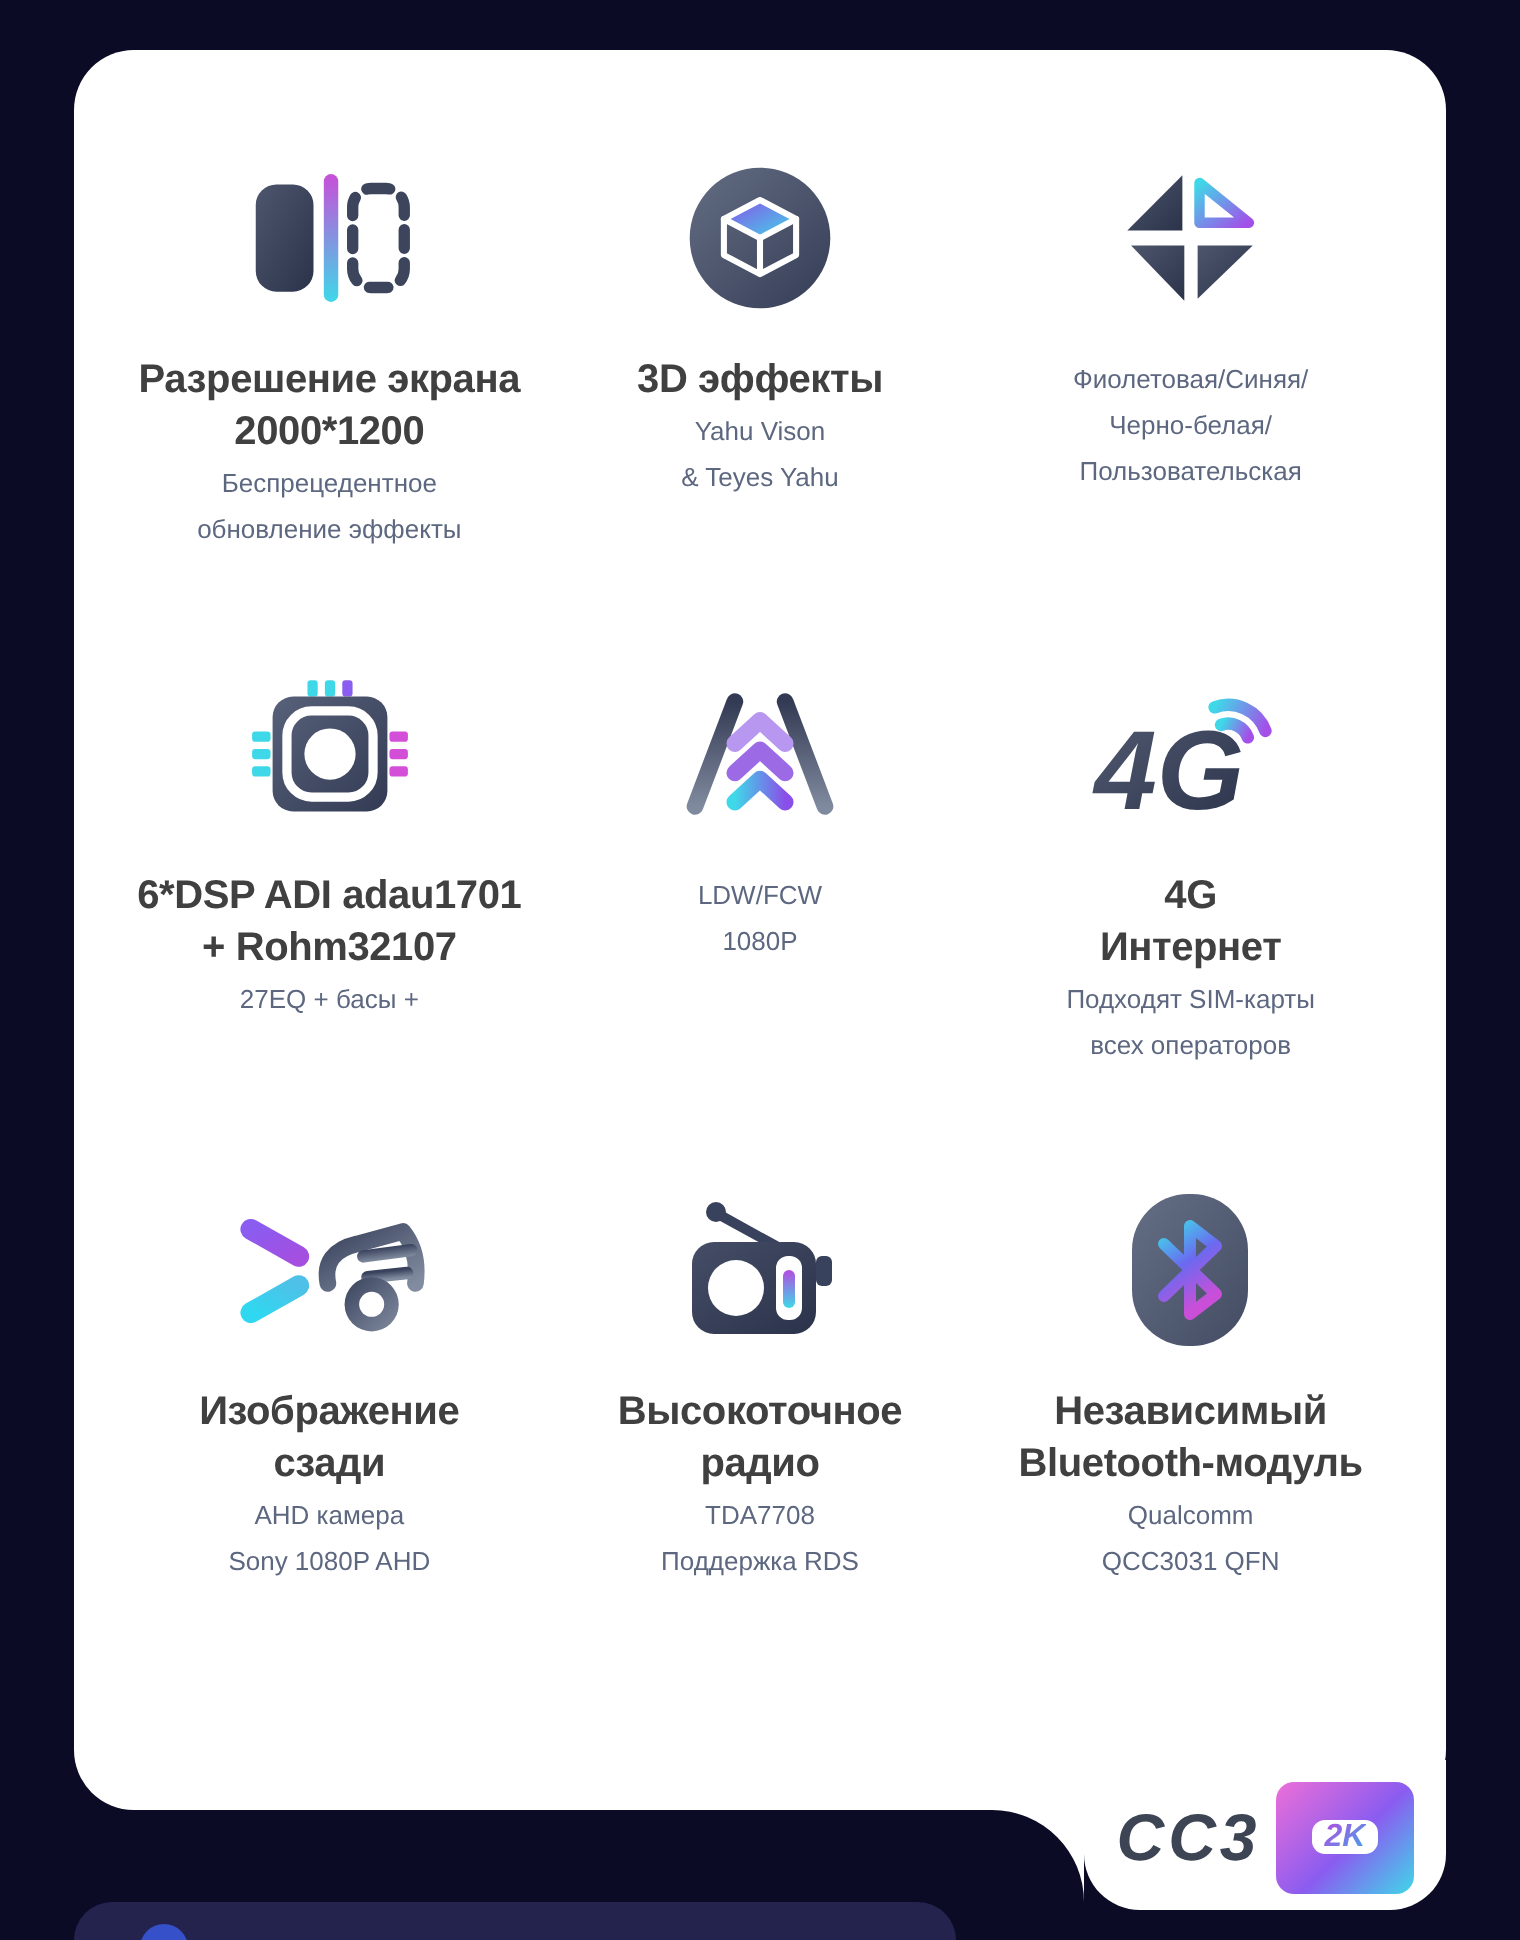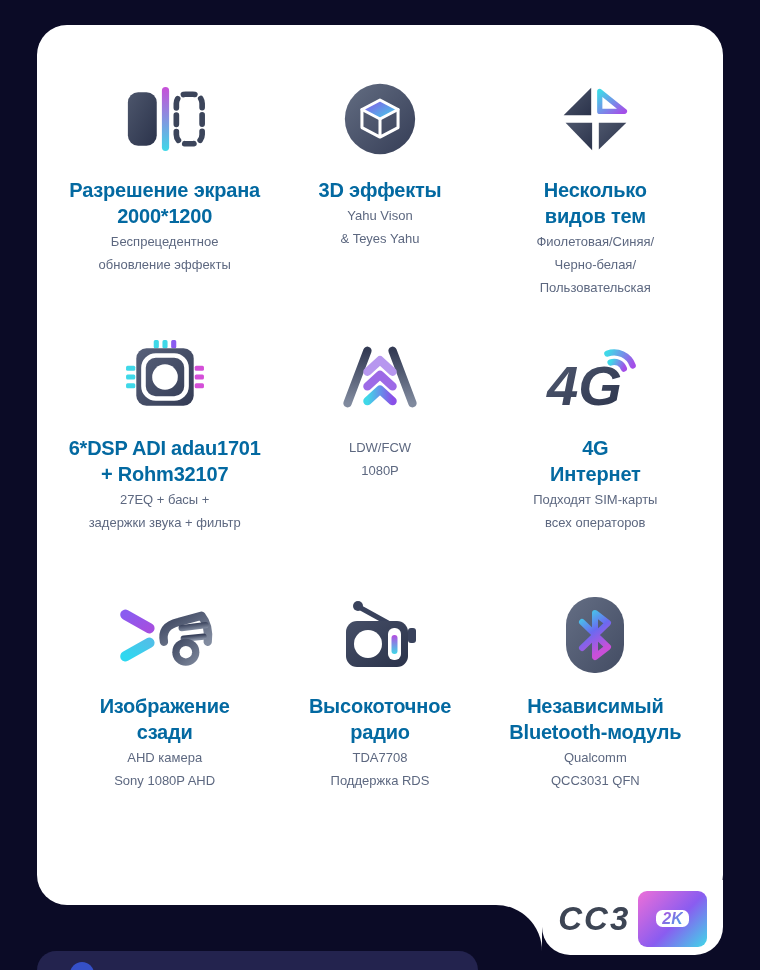--- a/index.html
+++ b/index.html
@@ -13,21 +13,21 @@
   .card{
     position:absolute; left:37px; top:25px; width:686px; height:880px;
     background:#ffffff; border-radius:30px;
   }
   .grid{
     display:grid; grid-template-columns:repeat(3,1fr);
     grid-auto-rows:258px; padding:50px 20px 0;
   }
   .cell{ display:flex; flex-direction:column; align-items:center; text-align:center; }
   .icon-box{ height:88px; display:flex; align-items:center; justify-content:center; margin-bottom:14px; }
-  .title{ font-weight:bold; font-size:20px; line-height:26px; color:#0369a1; letter-spacing:-0.2px; }
+  .title{ font-weight:bold; font-size:20px; line-height:26px; color:#404040; letter-spacing:-0.2px; }
   .desc{ margin-top:1px; font-size:13px; line-height:23px; color:#5d6880; }
 
   
   .tab{
     position:absolute; left:542px; top:880px; width:181px; height:75px;
     background:#ffffff; border-radius:0 0 28px 28px;
   }
   .fillet{ position:absolute; left:494px; top:905px; width:48px; height:50px; background:#ffffff; }
   .fillet-curve{ width:100%; height:100%; background:#0b0b26; border-top-right-radius:46px; }
   .logo-row{
@@ -126,24 +126,20 @@
             <linearGradient id="g3b" x1="0" y1="0" x2="1" y2="1">
               <stop offset="0" stop-color="#3fd8e8"></stop>
                 <stop offset="1" stop-color="#a44fe8"></stop>
             </linearGradient>
           </defs>
           <polygon points="36,7 36,36 7,36" fill="url(#g3a)"></polygon>
           <polygon points="45,11 71,32 45,32" fill="none" stroke="url(#g3b)" stroke-width="5.5" stroke-linejoin="round"></polygon>
           <polygon points="9,44 37,44 37,73" fill="url(#g3a)"></polygon>
           <polygon points="44,44 73,44 44,72" fill="url(#g3a)"></polygon>
         </svg>
-      </div>
-      <div class="title">
-        <div>Несколько</div>
-        <div>видов тем</div>
       </div>
       <div class="desc">
         <div>Фиолетовая/Синяя/</div>
         <div>Черно-белая/</div>
         <div>Пользовательская</div>
       </div>
     </div>
 
     <div class="cell">
       <div class="icon-box">
@@ -167,21 +163,20 @@
           <rect x="19" y="19" width="42" height="42" rx="12" fill="none" stroke="#ffffff" stroke-width="4.5"></rect>
           <circle cx="40" cy="40" r="12.5" fill="#ffffff"></circle>
         </svg>
       </div>
       <div class="title">
         <div>6*DSP ADI adau1701</div>
         <div>+ Rohm32107</div>
       </div>
       <div class="desc">
         <div>27EQ + басы +</div>
-        <div>задержки звука + фильтр</div>
       </div>
     </div>
 
     <div class="cell">
       <div class="icon-box">
         <svg width="88" height="68" viewBox="0 0 84 64">
           <defs>
             <linearGradient id="g5a" x1="0" y1="1" x2="0" y2="0">
               <stop offset="0" stop-color="#808a9e"></stop>
                 <stop offset="1" stop-color="#333b54"></stop>

